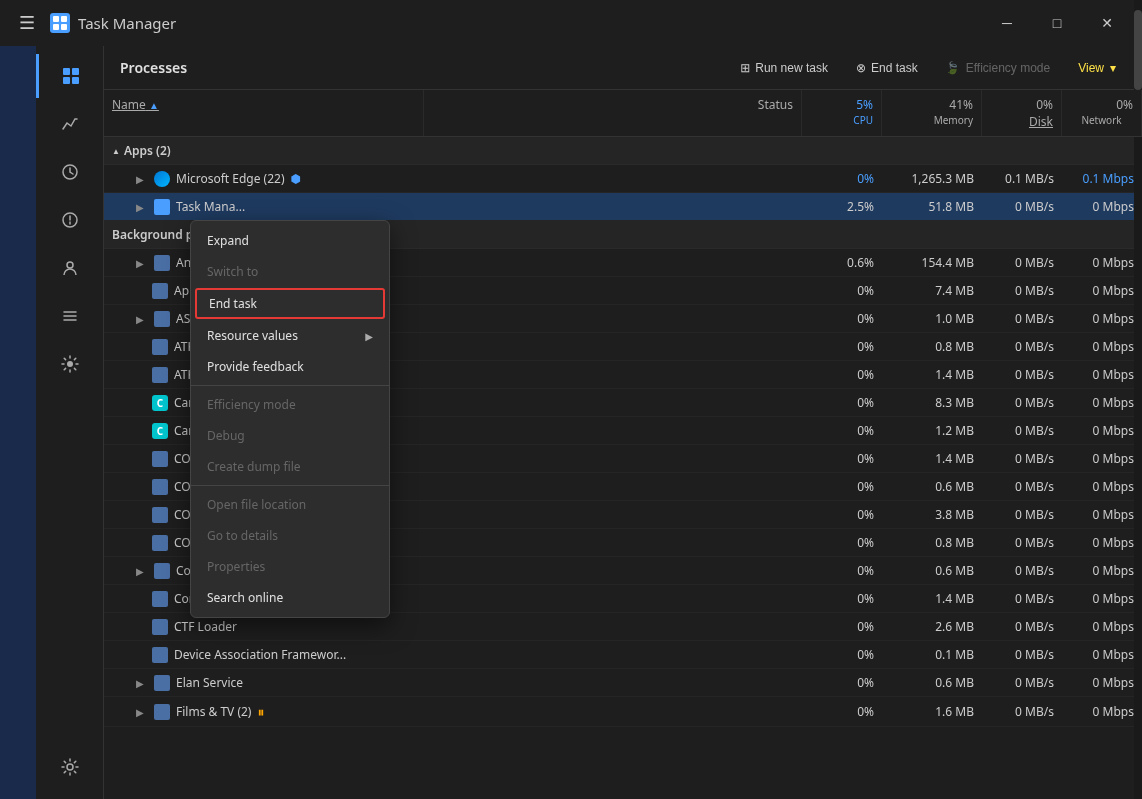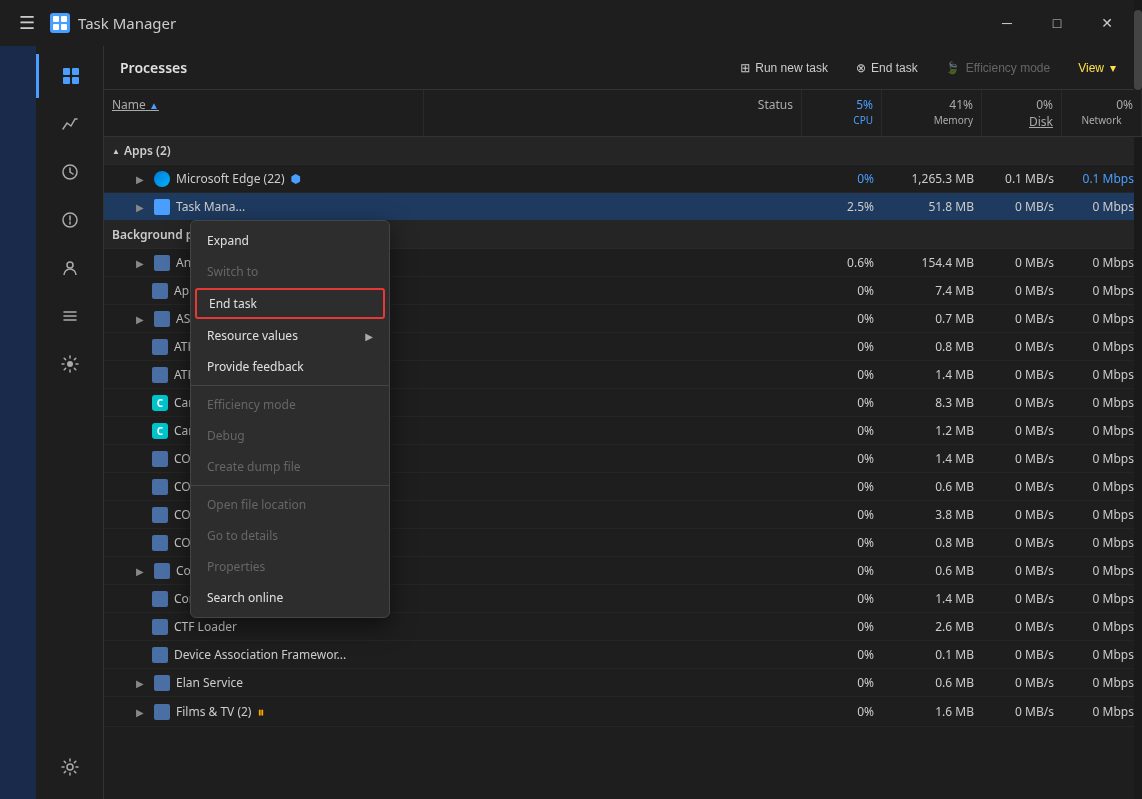--- a/index.html
+++ b/index.html
@@ -472,21 +472,21 @@
       <div class="table-row">
         <div class="td">
           <div class="process-name indent1">
             <span class="expand-arrow">▶</span>
             <div class="process-icon-generic"></div>
             <span>ASLDR Ser...</span>
           </div>
         </div>
         <div class="td"></div>
         <div class="td">0%</div>
-        <div class="td">0.7 MB</div>
+        <div class="td">1.0 MB</div>
         <div class="td">0 MB/s</div>
         <div class="td">0 Mbps</div>
       </div>
 
       <div class="table-row">
         <div class="td">
           <div class="process-name indent2">
             <div class="process-icon-generic"></div>
             <span>ATK Media...</span>
           </div>

